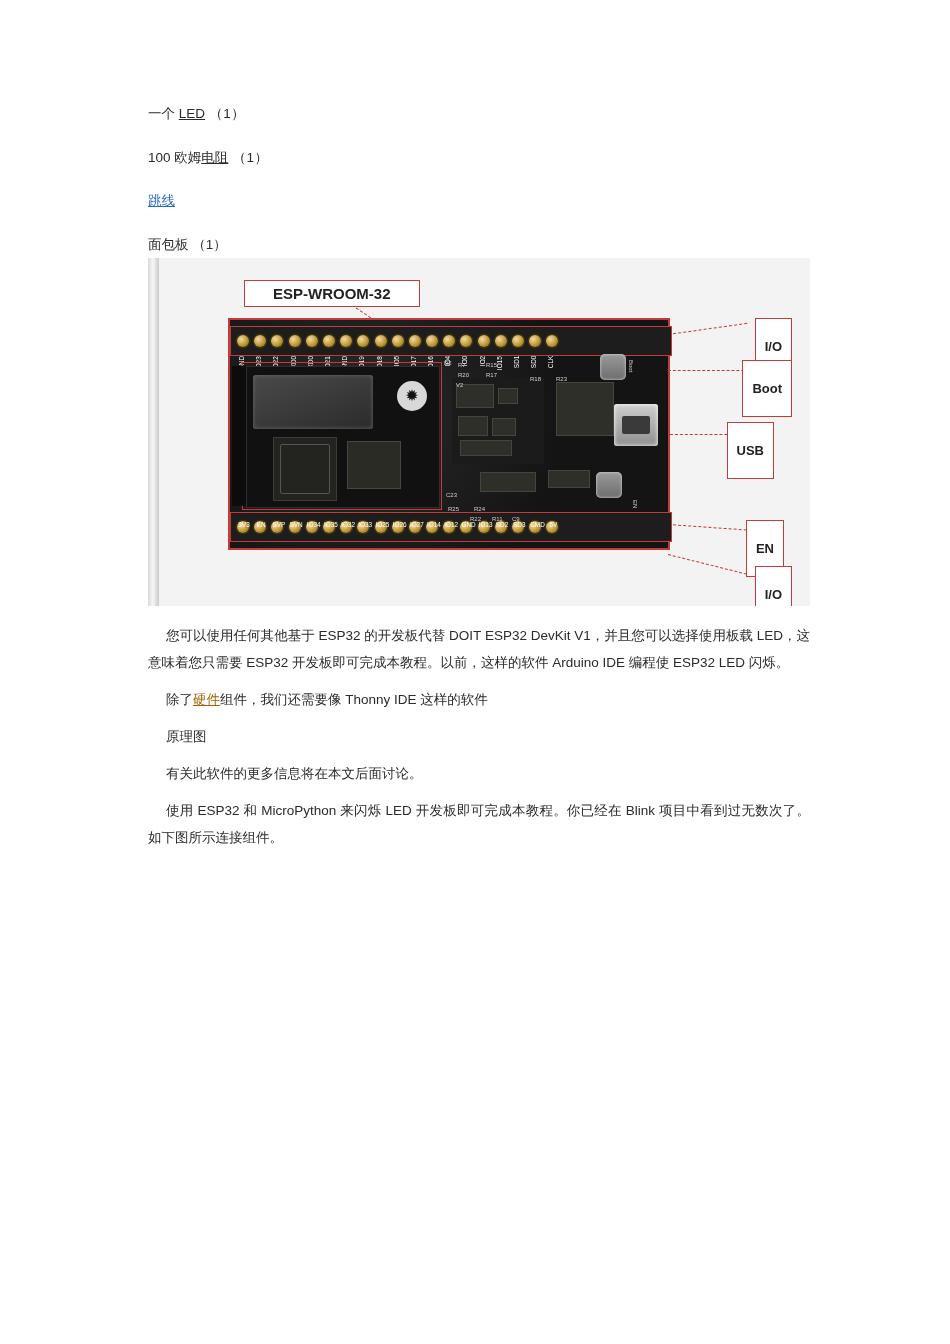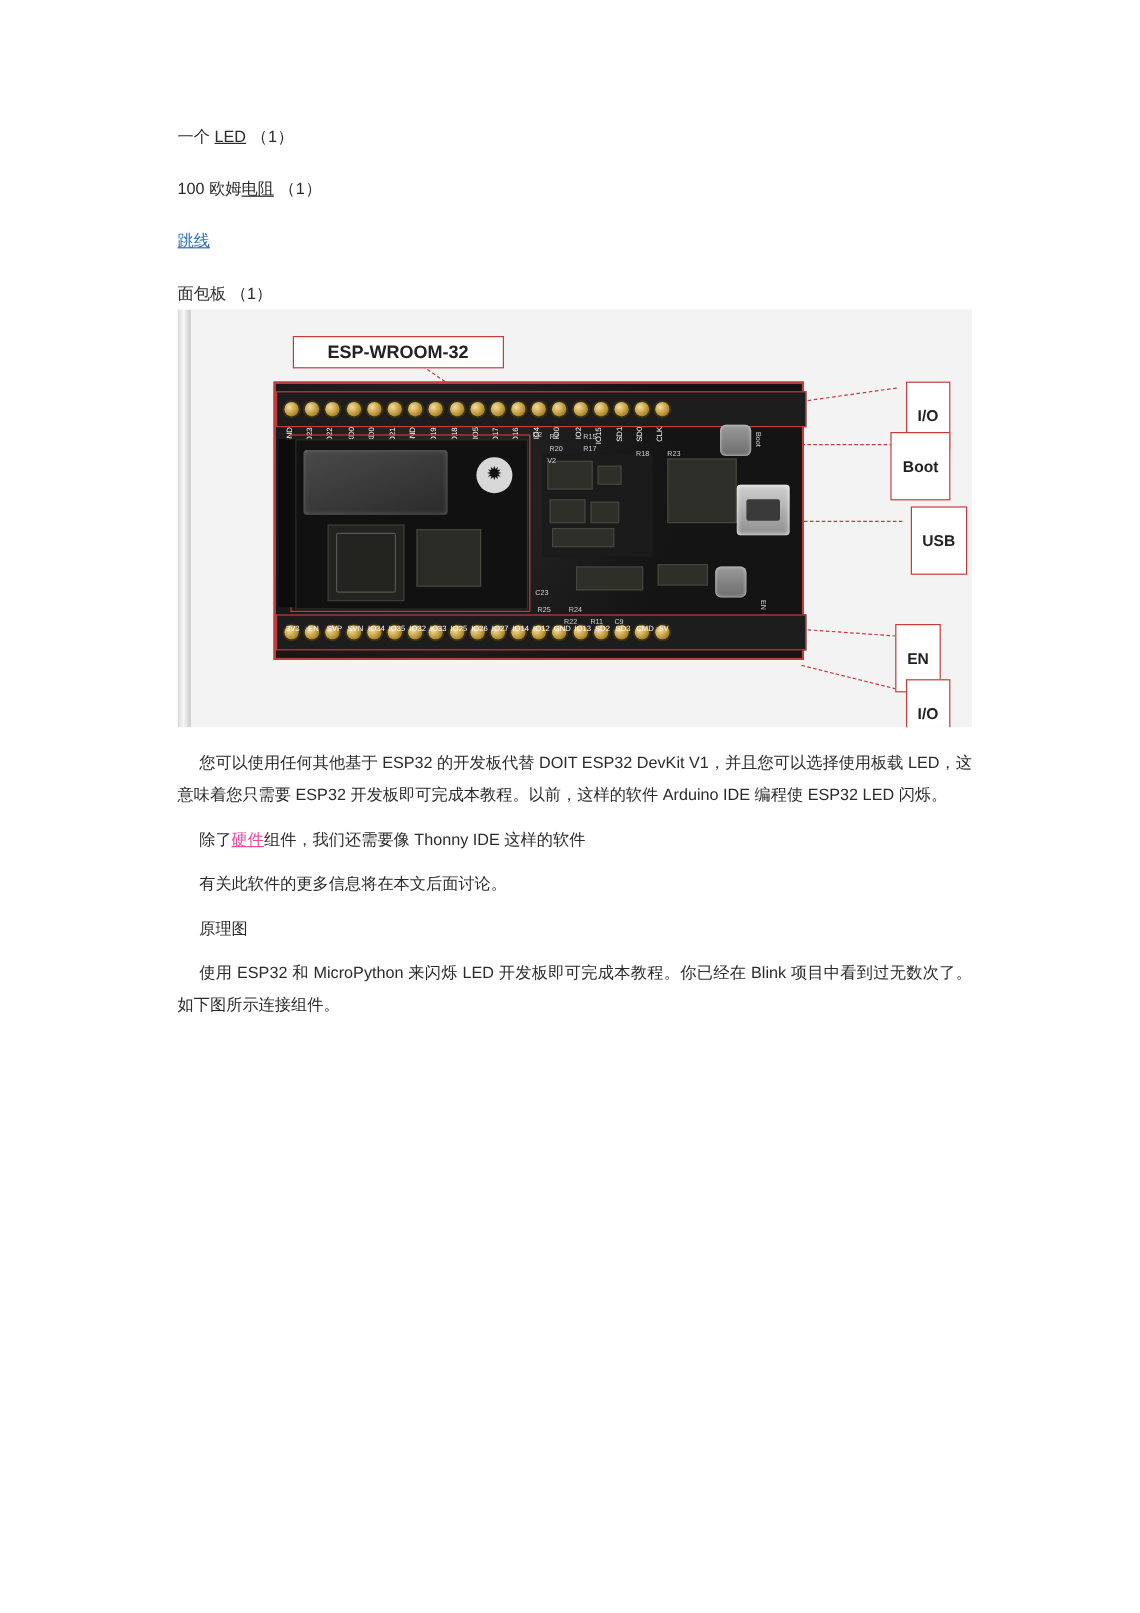--- a/index.html
+++ b/index.html
@@ -46,21 +46,21 @@
   }
   .u-link {
     color: #2b2b2b;
     text-decoration: underline;
   }
   .blue-link {
     color: #2a6ebb;
     text-decoration: underline;
   }
   .inline-link {
-    color: #ec4899;
+    color: #a16207;
     text-decoration: underline;
   }
   .count { letter-spacing: 0.5px; }
 
   
   .figure {
     position: absolute;
     left: 148px;
     top: 258px;
     width: 662px;
@@ -254,21 +254,21 @@
     font-size: 14px;
     font-weight: bold;
     padding: 4px 28px;
     box-sizing: border-box;
     white-space: nowrap;
   }
   .callout.small { font-size: 13px; padding: 20px 9px; }
   .co-wroom { left: 96px; top: 22px; font-size: 15px; }
   .co-io1   { right: 18px; top: 60px; }
   .co-boot  { right: 18px; top: 102px; }
-  .co-usb   { right: 4px; top: 164px; }
+  .co-usb   { right: 36px; top: 164px; }
   .co-en    { right: 26px; top: 262px; }
   .co-io2   { right: 18px; top: 308px; }
 
   .lead {
     position: absolute;
     height: 0;
     border-top: 1.4px dashed #c43b3b;
     transform-origin: left center;
   }
 </style>
@@ -453,21 +453,21 @@
   </div>
 
   <div style="position:absolute; left:148px; top:622px; width:662px;">
 
     <p class="para">您可以使用任何其他基于 ESP32 的开发板代替 DOIT ESP32 DevKit V1，并且您可以选择使用板载 LED，这意味着您只需要 ESP32 开发板即可完成本教程。以前，这样的软件 Arduino IDE 编程使 ESP32 LED 闪烁。</p>
 
     <p class="para">
       <span>除了</span><a class="inline-link" href="#">硬件</a><span>组件，我们还需要像 Thonny IDE 这样的软件</span>
     </p>
 
+    <p class="para">原理图</p>
+
     <p class="para">有关此软件的更多信息将在本文后面讨论。</p>
 
-    <p class="para">原理图</p>
-
     <p class="para">使用 ESP32 和 MicroPython 来闪烁 LED 开发板即可完成本教程。你已经在 Blink 项目中看到过无数次了。如下图所示连接组件。</p>
 
   </div>
 
 </div>
 
 </body></html>

